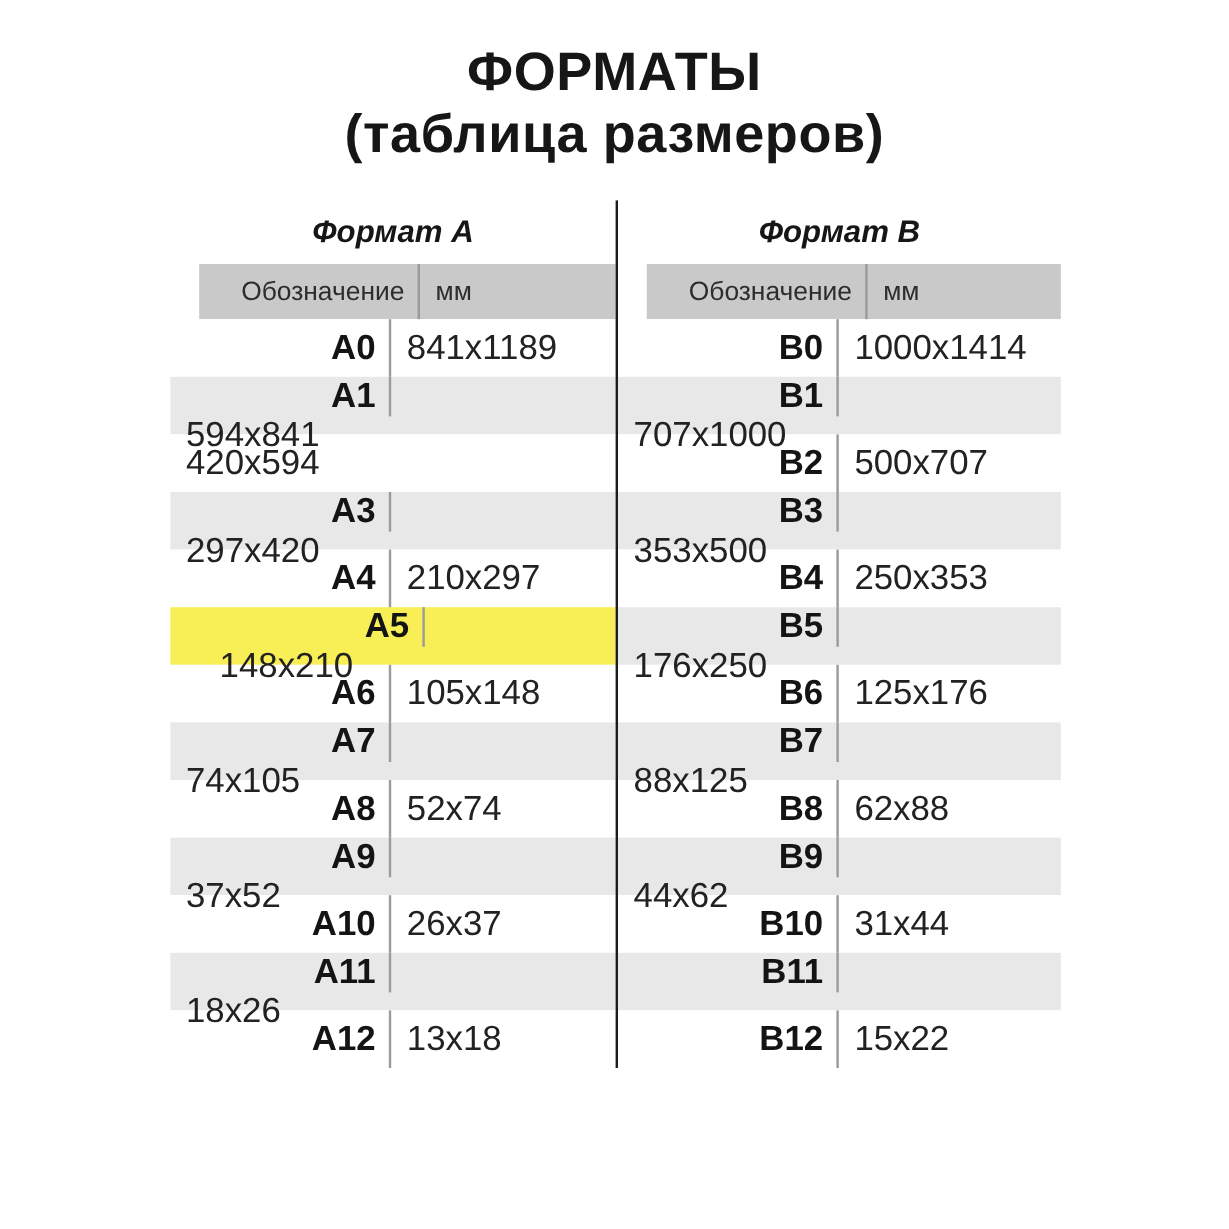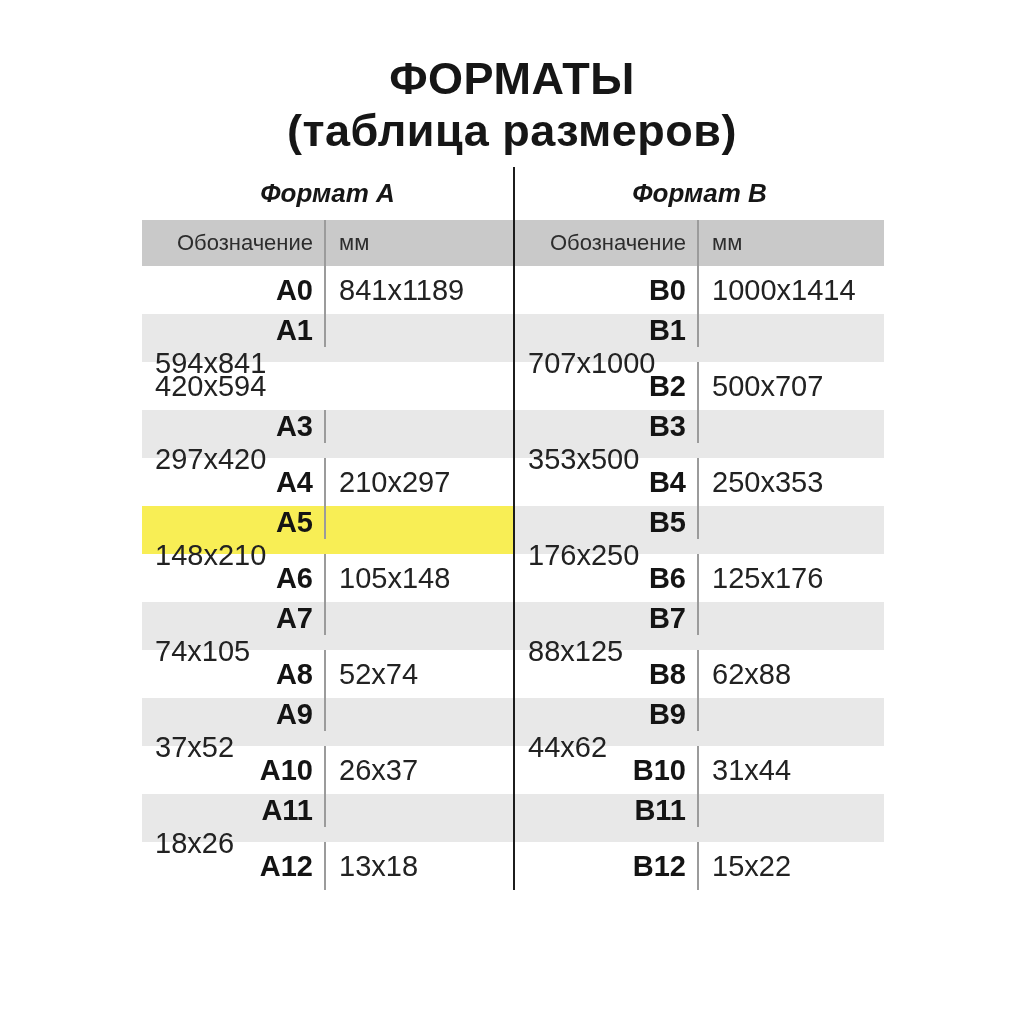--- a/index.html
+++ b/index.html
@@ -7,34 +7,34 @@
     --alt-bg:#e8e8e8;
     --highlight-bg:#f8ee55;
     --divider:#1c1c1c;
     --colsep:#9b9b9b;
     --text:#1f1f1f;
   }
   html,body{margin:0;padding:0;background:#fff;}
   body{width:1024px;height:1024px;font-family:"Liberation Sans",sans-serif;color:var(--text);}
   .page{position:relative;width:1024px;height:1024px;background:#fff;overflow:hidden;}
 
-  .title-block{position:absolute;top:34px;left:0;width:1024px;text-align:center;margin-top:19px;}
+  .title-block{position:absolute;top:34px;left:0;width:1024px;text-align:center;}
   .title-line{font-weight:700;font-size:45px;line-height:52px;color:#161616;letter-spacing:.5px;}
 
   .tables-wrap{position:absolute;left:142px;top:167px;width:742px;display:flex;}
   .half{width:371px;box-sizing:border-box;}
   .half.right{border-left:2px solid var(--divider);}
 
   .half-heading{height:53px;display:flex;align-items:center;justify-content:center;
     font-weight:700;font-size:26px;color:#161616;font-style:italic;}
 
-  .header-row{display:flex;height:46px;background:var(--header-bg);}
+  .header-row{display:flex;height:46px;background:var(--header-bg);margin-left:24px;}
   .row{display:flex;height:48px;background:#fff;}
   .row.alt{background:var(--alt-bg);flex-direction:column;}
-  .row.highlight{background:var(--highlight-bg);}
+  .row.highlight{background:var(--highlight-bg);padding-left:28px;}
 
   .cell{display:flex;align-items:center;box-sizing:border-box;font-size:29px;color:#222;}
   .code-cell{width:184px;justify-content:flex-end;padding-right:11px;
     border-right:2px solid var(--colsep);}
   .size-cell{flex:1;padding-left:13px;}
   .header-row .cell{font-weight:400;font-size:22px;color:#2d2d2d;}
   .row .code-cell{font-weight:700;color:#141414;}
 </style>
 </head>
 <body>

